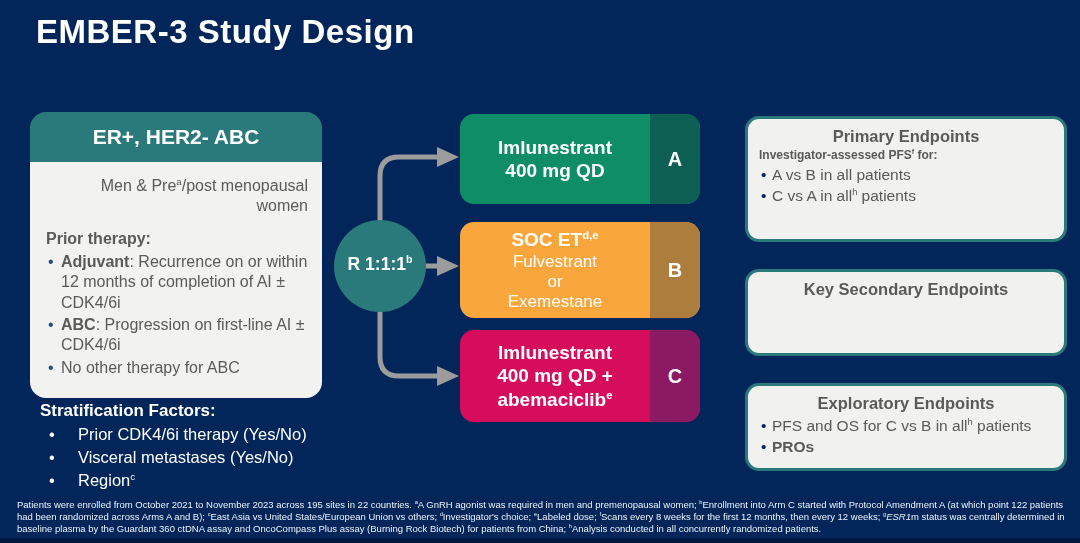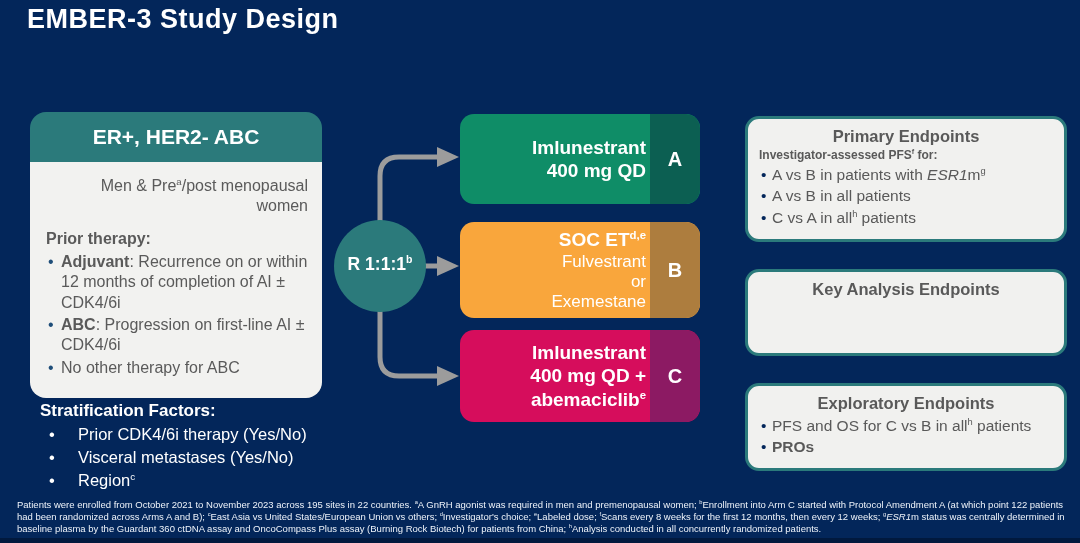--- a/index.html
+++ b/index.html
@@ -1,22 +1,22 @@
 <!DOCTYPE html>
 <html><head>
 <meta charset="utf-8">
 <style>
   html,body{margin:0;padding:0;background:#03265a;}
   .slide{position:relative;width:1080px;height:543px;background:#03265a;
          font-family:"Liberation Sans",sans-serif;overflow:hidden;}
   sup{font-size:60%;vertical-align:super;line-height:0;}
   ul{list-style:none;margin:0;padding:0;}
 
-  .title{position:absolute;left:27px;top:4px;margin:0;color:#ffffff;
-         font-size:27px;font-weight:bold;letter-spacing:.5px;}
+  .title{position:absolute;left:27px;top:4px;margin:9px;color:#ffffff;
+         font-size:33px;font-weight:bold;letter-spacing:.5px;}
 
   
   .pop-box{position:absolute;left:30px;top:112px;width:292px;border-radius:16px;overflow:hidden;}
   .pop-header{background:#2b7a7b;color:#ffffff;font-size:21px;font-weight:bold;
               text-align:center;padding:13px 5px;}
   .pop-body{background:#f2f2f0;color:#5a5a5a;font-size:16px;padding:11px 14px 18px 16px;}
   .pop-sub{text-align:right;margin:3px 0 14px;line-height:1.25;}
   .pop-label{font-weight:bold;margin:0 0 4px;}
   .pop-list li{position:relative;padding-left:15px;margin-bottom:2px;line-height:1.27;}
   .pop-list li::before{content:"•";position:absolute;left:2px;color:#1f4e79;}
@@ -32,21 +32,21 @@
   .r-label{position:absolute;left:332px;top:254px;width:96px;text-align:center;
            color:#ffffff;font-weight:bold;font-size:17.5px;}
 
   
   .arm{position:absolute;left:460px;width:240px;border-radius:14px;display:flex;
        overflow:hidden;color:#ffffff;}
   .arm-a{top:114px;height:90px;background:#0f8d67;}
   .arm-b{top:222px;height:96px;background:#f9a63c;}
   .arm-c{top:330px;height:92px;background:#d60d5c;}
   .arm-main{flex:1;display:flex;flex-direction:column;justify-content:center;
-            align-items:flex-end;text-align:center;padding:2px 4px;}
+            align-items:center;text-align:center;padding:2px 4px;}
   .arm-tab{width:50px;display:flex;align-items:center;justify-content:center;
            font-weight:bold;font-size:20px;border-radius:0 14px 14px 0;}
   .arm-a .arm-tab{background:#0c5f52;}
   .arm-b .arm-tab{background:#ad7d3e;}
   .arm-c .arm-tab{background:#8c1a63;}
   .arm-title{font-weight:bold;font-size:19px;line-height:1.22;}
   .arm-line{font-size:17px;line-height:1.18;}
 
   
   .ep-box{position:absolute;left:745px;width:322px;background:#f1f1ef;border:3px solid #2b7a7b;
@@ -131,28 +131,27 @@
       <div class="arm-title"><b>400 mg QD +</b></div>
       <div class="arm-title"><b>abemaciclib<sup>e</sup></b></div>
     </div>
     <div class="arm-tab" style="background-color: rgb(140, 26, 99);">C</div>
   </section>
 
   <section class="ep-box ep-1">
     <p class="ep-title">Primary Endpoints</p>
     <p class="ep-sub"><b>Investigator-assessed PFS<sup>f</sup> for:</b></p>
     <ul>
-      <li>A vs B in patients with <i>ESR1</i>m<sup>g</sup></li>
       <li>A vs B in all patients</li>
       <li>C vs A in all<sup>h</sup> patients</li>
     </ul>
   </section>
 
   <section class="ep-box ep-2">
-    <p class="ep-title">Key Analysis Endpoints</p>
+    <p class="ep-title">Key Secondary Endpoints</p>
   </section>
 
   <section class="ep-box ep-3">
     <p class="ep-title">Exploratory Endpoints</p>
     <ul>
       <li>PFS and OS for C vs B in all<sup>h</sup> patients</li>
       <li><b>PROs</b></li>
     </ul>
   </section>
 

